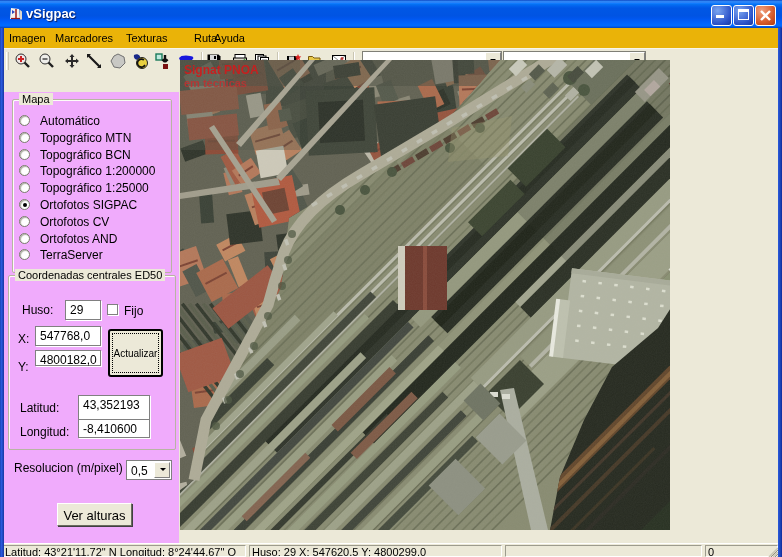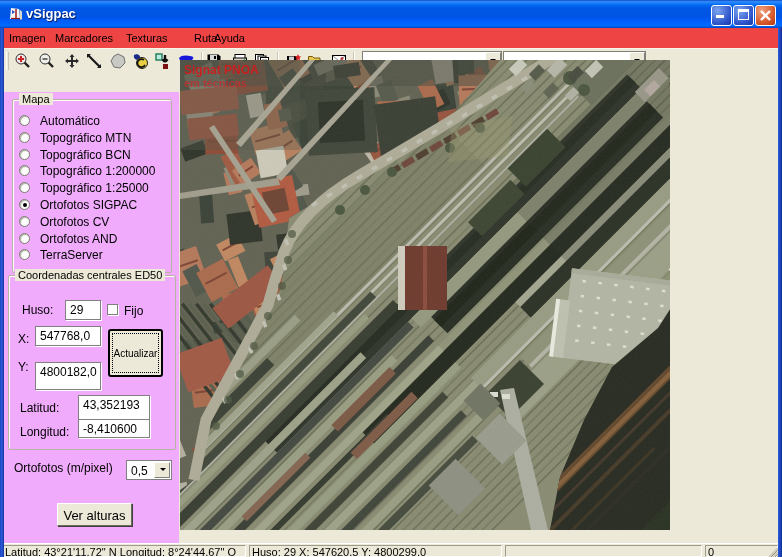--- a/index.html
+++ b/index.html
@@ -6,21 +6,21 @@
 body { font-family:"Liberation Sans",sans-serif; font-size:11px; color:#000; background:#ece9d8; position:relative; }
 .titlebar { position:absolute; left:0; top:0; width:782px; height:28px;
   background:linear-gradient(180deg,#0d47c2 0%,#2f86f5 5%,#2a82f7 9%,#127dff 12%,#0570f2 16%,#0262ee 22%,#0057e5 29%,#0054e3 56%,#0055eb 64%,#005bf5 72%,#0061fd 80%,#0068fe 87%,#0069ff 91%,#0061f7 94%,#0051d7 97%,#0a44b4 100%); }
 .title-text { position:absolute; left:26px; top:6px; color:#fff; font-size:13px; font-weight:bold; text-shadow:1px 1px 1px #0a1e63; }
 .title-icon { position:absolute; left:8px; top:6px; width:16px; height:16px; }
 .tbtn { position:absolute; top:5px; width:21px; height:21px; border-radius:3px; border:1px solid #fff; }
 .tbtn.min { left:711px; background:radial-gradient(circle at 30% 25%,#7ba6f0,#2a50c8 70%,#1a3aa0); }
 .tbtn.max { left:733px; background:radial-gradient(circle at 30% 25%,#7ba6f0,#2a50c8 70%,#1a3aa0); }
 .tbtn.close { left:755px; background:radial-gradient(circle at 30% 25%,#f0a080,#d85c2c 60%,#b03a10); }
 .tbtn span { position:absolute; color:#fff; }
-.menubar { position:absolute; left:4px; top:28px; width:774px; height:20px; background:#ef4444; }
+.menubar { position:absolute; left:4px; top:28px; width:774px; height:20px; background:#eab308; }
 .menubar span { position:absolute; top:4px; font-size:11px; }
 .toolbar { position:absolute; left:4px; top:48px; width:774px; height:24px; background:#ece9d8; border-top:1px solid #f7f5ea; }
 .ticon { position:absolute; top:4px; }
 .tsep { position:absolute; top:3px; width:2px; height:18px; border-left:1px solid #c9c5b2; border-right:1px solid #fff; }
 .combo { position:absolute; top:2px; height:16px; background:#fff; border:1px solid #7f7f76; }
 .combo .drop { position:absolute; right:0; top:0; width:16px; height:14px; background:#ece9d8; border:1px solid #fff; border-right-color:#808080; border-bottom-color:#808080; }
 .combo .drop:after { content:""; position:absolute; left:4px; top:6px; border:3.5px solid transparent; border-top-color:#000; }
 .lpanel { position:absolute; left:4px; top:72px; width:175px; height:471px; background:#f0abfc;margin-top:20px; }
 .photo { position:absolute; left:180px; top:60px; width:490px; height:470px; overflow:hidden; background:#8e917e; }
 .group { position:absolute; border:1px solid #b8b4a2; border-radius:2px; box-shadow:1px 1px 0 #fdfcf7 inset; }
@@ -172,30 +172,30 @@
   <div class="group" style="left:4px;top:183px;width:168px;height:175px">
     <span class="glabel">Coordenadas centrales ED50</span>
   </div>
   <span class="rlabel" style="left:18px;top:211px">Huso:</span>
   <div class="tinput" style="left:61px;top:208px;width:36px;height:20px">29</div>
   <div style="position:absolute;left:103px;top:212px;width:11px;height:11px;background:#fff;border:1px solid #808080;box-shadow:1px 1px 0 #fff"></div>
   <span class="rlabel" style="left:120px;top:212px">Fijo</span>
   <span class="rlabel" style="left:14px;top:240px">X:</span>
   <div class="tinput" style="left:31px;top:234px;width:66px;height:20px">547768,0</div>
   <span class="rlabel" style="left:14px;top:268px">Y:</span>
-  <div class="tinput" style="left:31px;top:270px;width:66px;height:28px">4800182,0</div>
+  <div class="tinput" style="left:31px;top:258px;width:66px;height:16px">4800182,0</div>
   <div style="position:absolute;left:104px;top:237px;width:55px;height:48px;background:#ece9d8;border:2px solid #000;border-radius:3px">
      <div style="position:absolute;left:2px;top:2px;right:2px;bottom:2px;border:1px dotted #000"></div>
      <div style="position:absolute;width:100%;text-align:center;top:17px;font-size:10px">Actualizar</div>
   </div>
   <span class="rlabel" style="left:16px;top:309px">Latitud:</span>
   <div class="tinput" style="left:74px;top:303px;width:72px;height:26px">43,352193</div>
   <span class="rlabel" style="left:16px;top:333px">Longitud:</span>
   <div class="tinput" style="left:74px;top:327px;width:72px;height:19px">-8,410600</div>
-  <span class="rlabel" style="left:10px;top:369px">Ortofotos (m/pixel)</span>
+  <span class="rlabel" style="left:10px;top:369px">Resolucion (m/pixel)</span>
   <div style="position:absolute;left:122px;top:368px;width:46px;height:20px;background:#fff;border:1px solid #808080">
     <span style="position:absolute;left:4px;top:3px;font-size:12px">0,5</span>
     <div style="position:absolute;right:1px;top:1px;width:16px;height:16px;background:#ece9d8;border:1px solid;border-color:#fff #808080 #808080 #fff"></div>
     <div style="position:absolute;right:5px;top:7px;border:3.5px solid transparent;border-top-color:#000"></div>
   </div>
   <div style="position:absolute;left:53px;top:411px;width:75px;height:23px;background:#ece9d8;border:1px solid;border-color:#fff #6a6a5e #6a6a5e #fff;box-shadow:1px 1px 0 #404040">
      <div style="position:absolute;width:100%;text-align:center;top:4px;font-size:13px">Ver alturas</div>
   </div>
 </div>
 <div class="photo">

